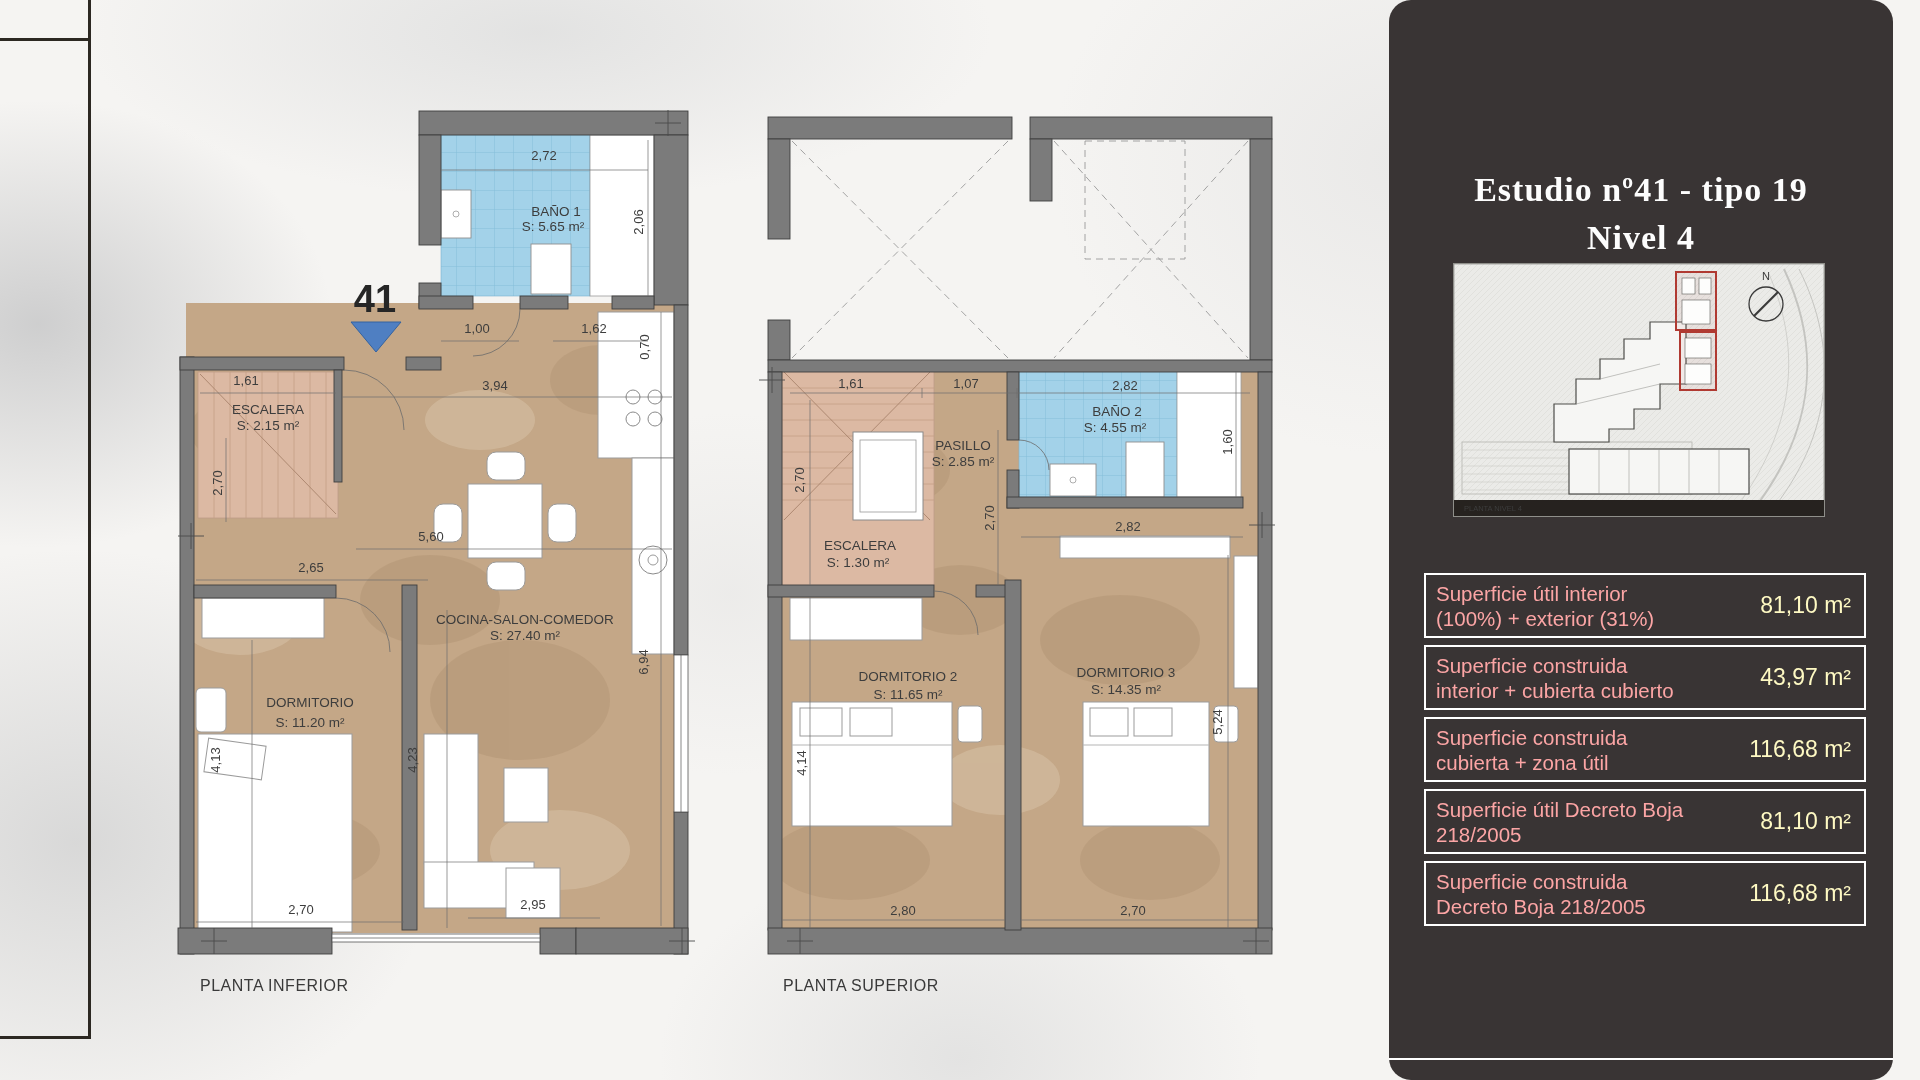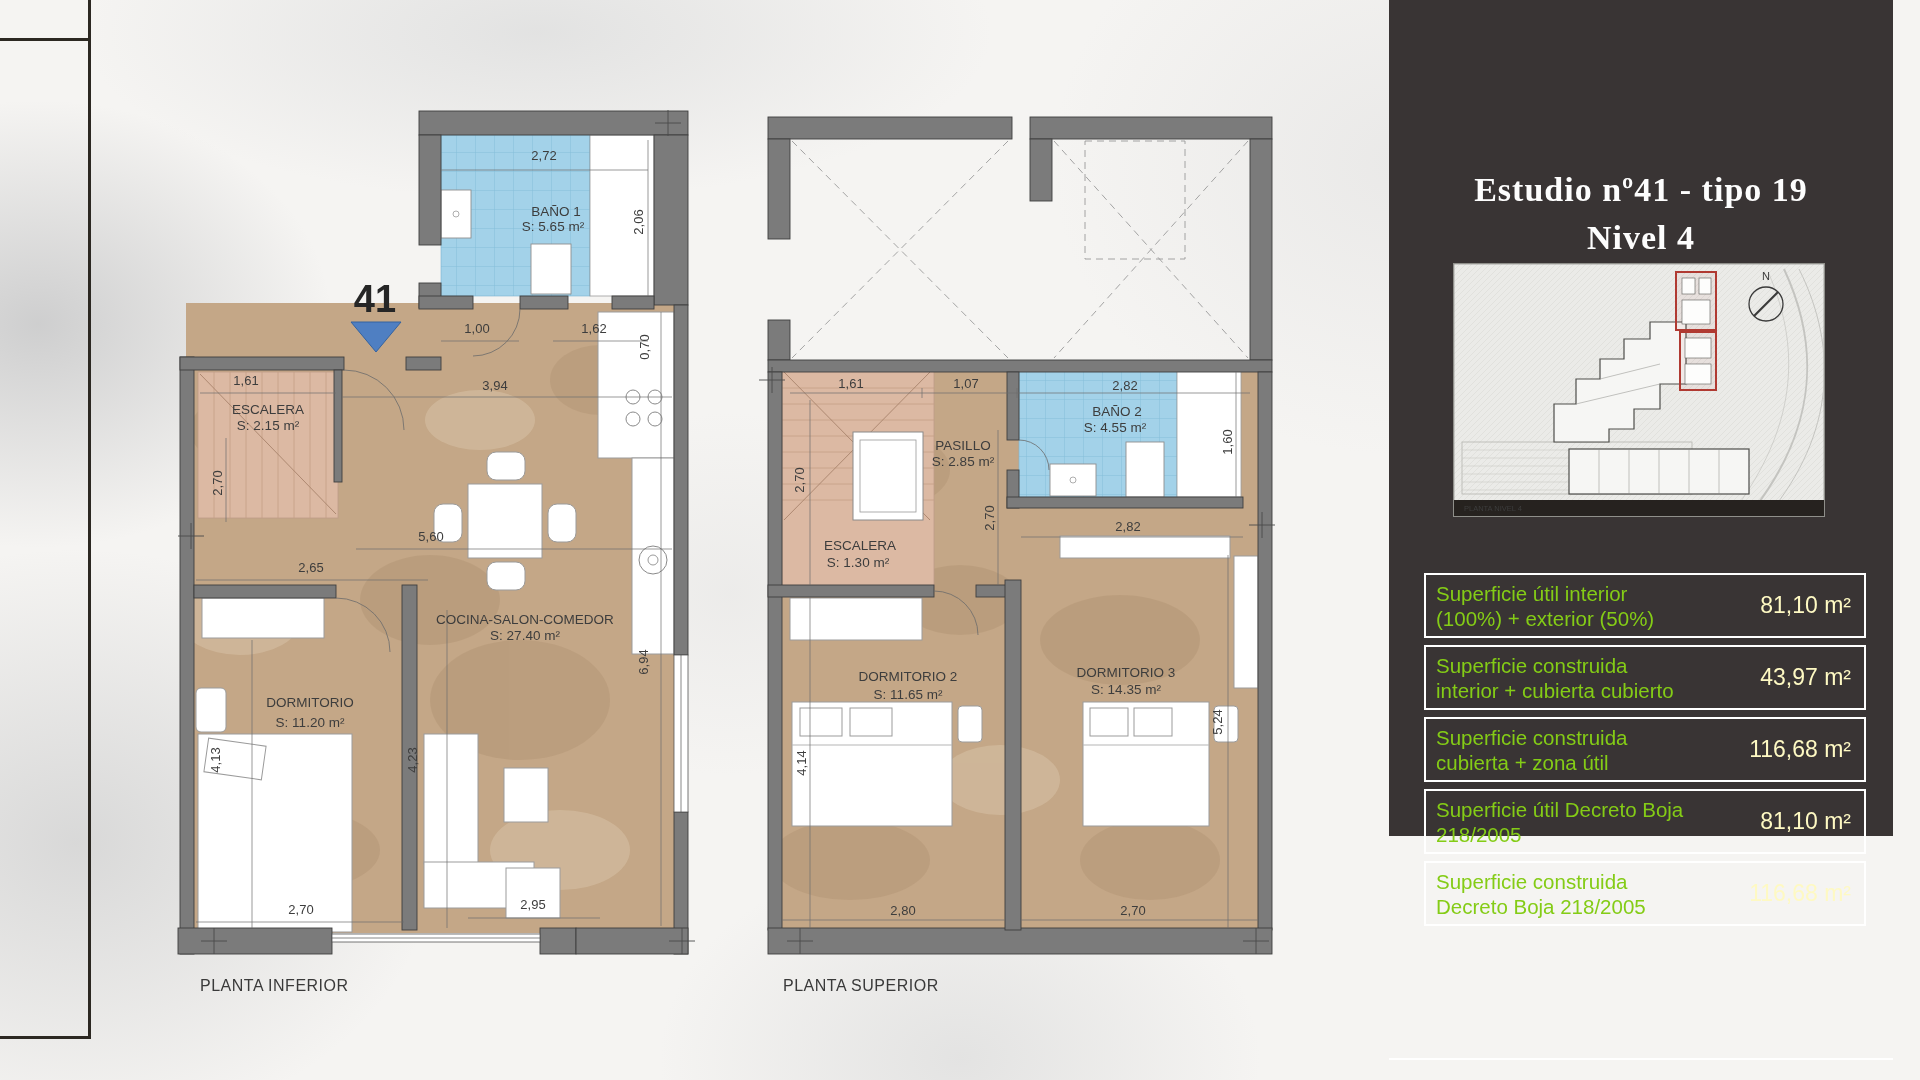--- a/index.html
+++ b/index.html
@@ -24,38 +24,38 @@
   .plan-inferior{left:130px;top:95px;width:600px;height:915px;}
   .plan-superior{left:745px;top:100px;width:545px;height:905px;}
 
   svg text{font-family:"Liberation Sans",sans-serif;fill:#3d3d3d;}
   .dim{font-size:13px;}
   .room{font-size:13.5px;}
   .caption{font-size:16px;letter-spacing:.5px;fill:#3a3a3a;}
   .unit-num{font-size:38px;font-weight:bold;fill:#262626;}
 
   .panel{
-    position:absolute;left:1389px;top:0;width:504px;height:836px;
-    background:#393434;color:#fff;
+    position:absolute;left:1389px;top:0;width:504px;height:1080px;
+    background:#393434;color:#fff;border-radius:22px;
   }
   .panel-title{
     margin-top:166px;text-align:center;color:#fdfdfd;
     font-family:"Liberation Serif",serif;font-weight:bold;
     font-size:34px;line-height:48px;letter-spacing:1px;
   }
   .siteplan{
     position:absolute;left:65px;top:264px;width:370px;height:252px;
     background:#ebebe8;box-shadow:0 0 0 1px #8f8f8a;
   }
   .areas-table{position:absolute;left:35px;top:573px;width:442px;}
   .area-row{
     box-sizing:border-box;border:2px solid #fff;height:65px;margin-bottom:7px;
     display:flex;align-items:center;justify-content:space-between;padding:0 13px 0 10px;
   }
-  .area-label{font-size:20.5px;line-height:25px;color:#84cc16;}
+  .area-label{font-size:20.5px;line-height:25px;color:#fca5a5;}
   .area-value{font-size:23px;color:#fef9c3;white-space:nowrap;}
   .panel-footline{position:absolute;left:0;top:1058px;width:100%;height:2px;background:#fff;}
 </style>
 </head>
 <body>
 
 <div class="stage">
 
   <div class="frame-line v-line"></div>
   <div class="frame-line h-line-top"></div>
@@ -441,21 +441,21 @@
         </g>
         <rect x="0" y="236" width="370" height="16" fill="#26221f"></rect>
         <text x="10" y="247" font-size="7.5" fill="#cfc9c2">PLANTA NIVEL 4</text>
       </svg>
     </div>
 
     <div class="areas-table">
       <div class="area-row">
         <div class="area-label">
           <div>Superficie útil interior</div>
-          <div>(100%) + exterior (50%)</div>
+          <div>(100%) + exterior (31%)</div>
         </div>
         <div class="area-value">81,10 m²</div>
       </div>
       <div class="area-row">
         <div class="area-label">
           <div>Superficie construida</div>
           <div>interior + cubierta cubierto</div>
         </div>
         <div class="area-value">43,97 m²</div>
       </div>

